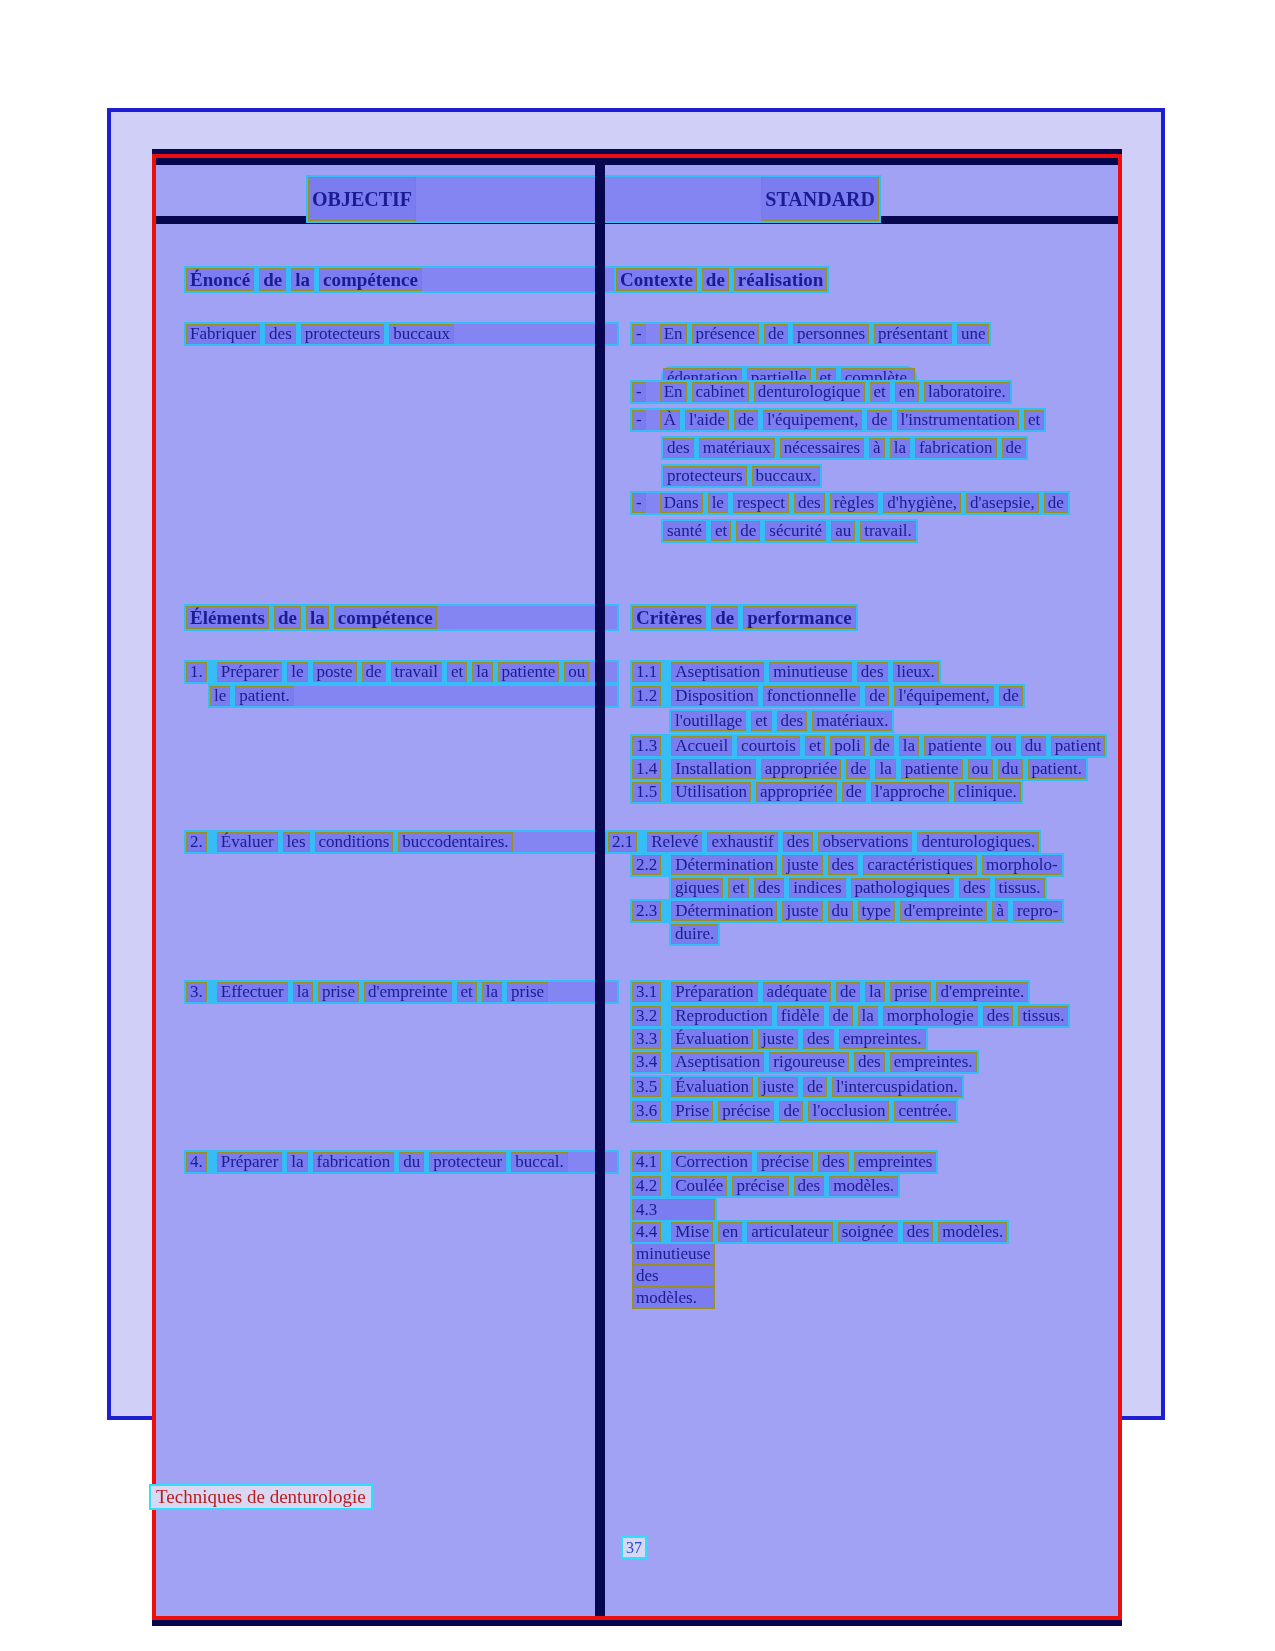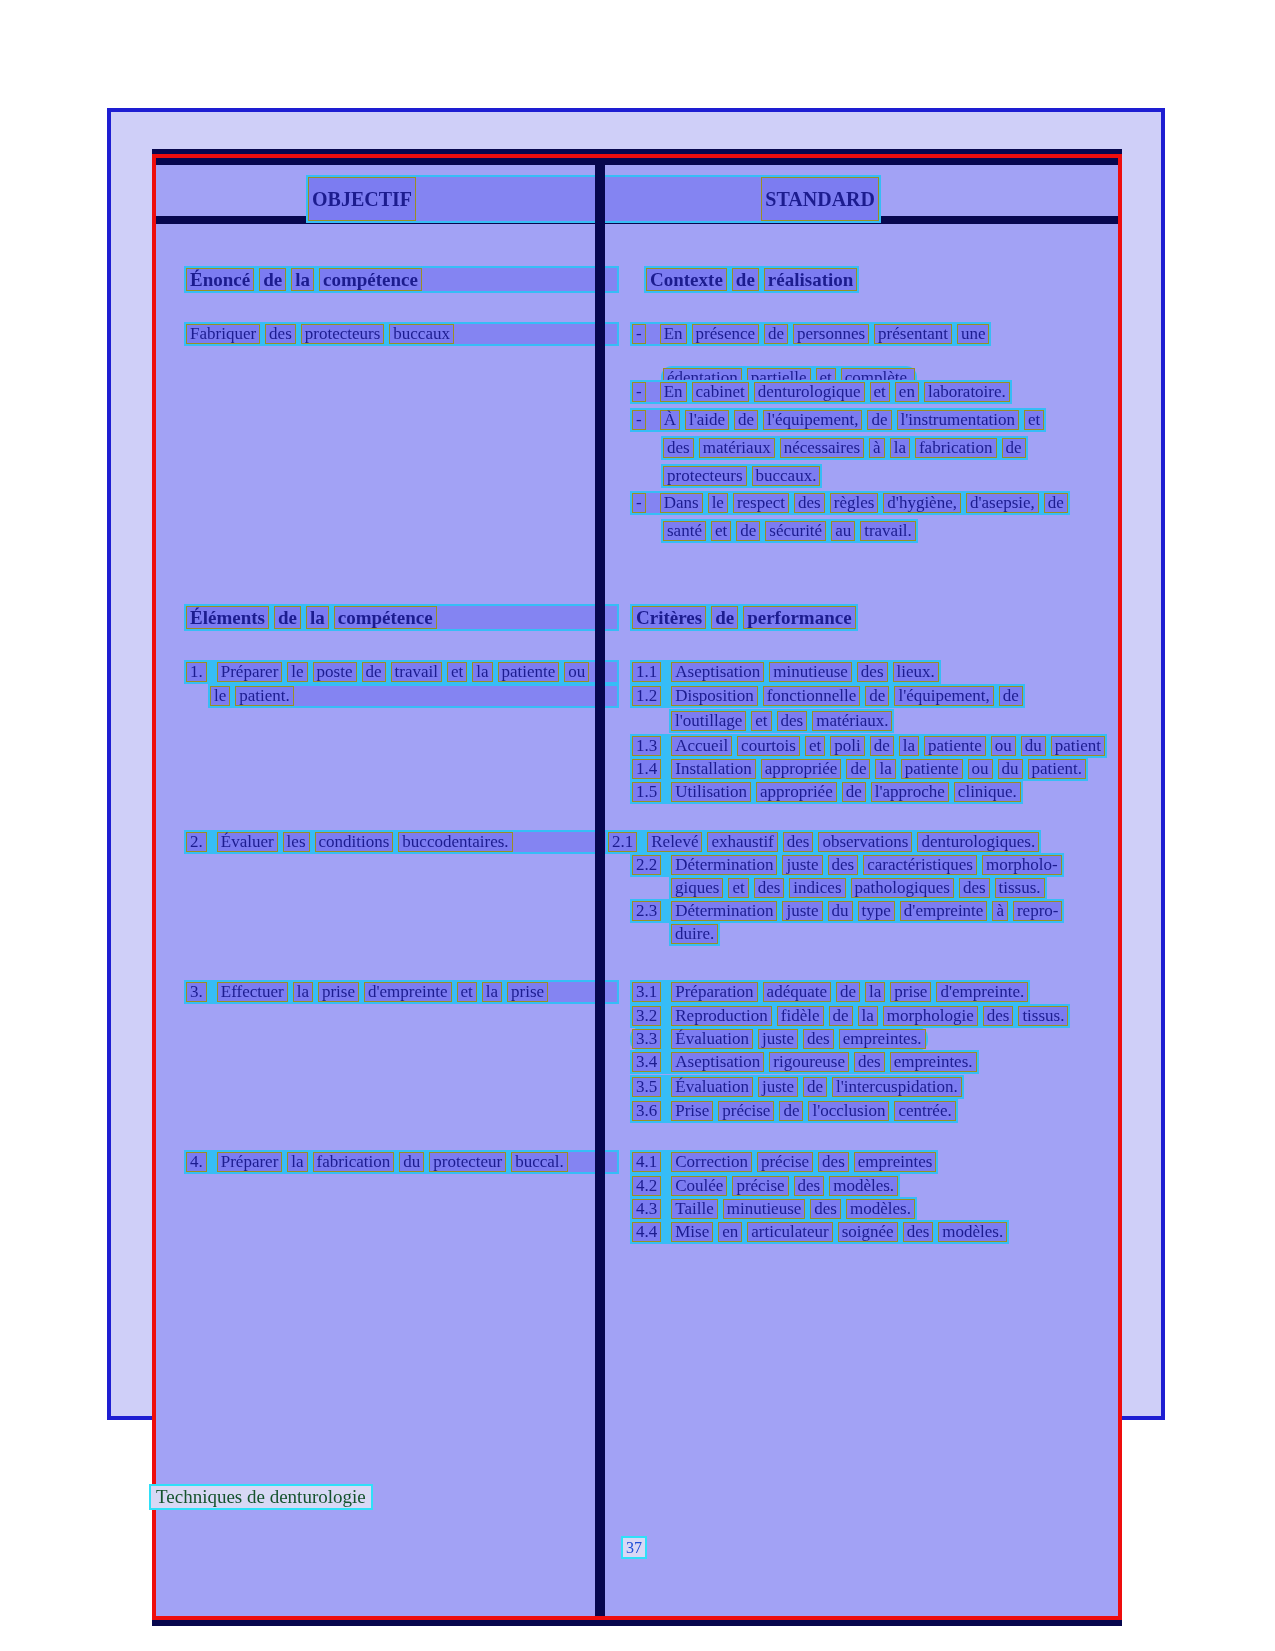--- a/index.html
+++ b/index.html
@@ -34,21 +34,21 @@
   .g.wide{width:10px;}
   .lead{width:14px;background:var(--ext-fill);flex:none;}
   .ext{flex:1;background:var(--ext-fill);min-width:0;}
 
   .line.code{position:absolute;left:6px;top:9px;height:30px;}
   .line.code .w{font-weight:bold;font-size:19px;line-height:24px;}
   .line.hdr{position:absolute;left:150px;top:10px;width:575px;height:48px;}
   .line.hdr .w{font-weight:bold;font-size:20px;line-height:26px;}
 
   .stamp{position:absolute;box-sizing:border-box;border:2px solid #2fe0f8;background:#d8d8f5;
-         color:#14532d;white-space:nowrap;}
+         color:#b91c1c;white-space:nowrap;}
   .footer-box{left:149px;top:1484px;font:19px/22px "Liberation Serif",serif;padding:0 5px;}
   .pagenum-box{left:621px;top:1536px;font:16px/19px "Liberation Serif",serif;padding:0 3px;color:#1d4ed8;}
 </style>
 </head>
 <body>
 
 <div class="page">
   <div class="card">
     <div class="tbl-outer">
       <div class="tbl-red">
@@ -73,21 +73,21 @@
               <div class="line bold" style="top: 42px; left: 4px; width: 435px;">
                 <span class="w">Énoncé</span>
                 <span class="g"></span>
                 <span class="w">de</span>
                 <span class="g"></span>
                 <span class="w">la</span>
                 <span class="g"></span>
                 <span class="w">compétence</span>
                 <span class="ext"></span>
               </div>
-              <div class="line bold" style="top: 42px; left: 464px; justify-content: space-between;">
+              <div class="line bold" style="top: 42px; left: 434px; justify-content: space-between;">
                 <span class="w">Contexte</span>
                 <span class="g"></span>
                 <span class="w">de</span>
                 <span class="g"></span>
                 <span class="w">réalisation</span>
               </div>
               <div class="line" style="top: 98px; left: 4px; width: 435px;">
                 <span class="w">Fabriquer</span>
                 <span class="g"></span>
                 <span class="w">des</span>
@@ -454,21 +454,21 @@
                 <span class="w">de</span>
                 <span class="g"></span>
                 <span class="w">la</span>
                 <span class="g"></span>
                 <span class="w">morphologie</span>
                 <span class="g"></span>
                 <span class="w">des</span>
                 <span class="g"></span>
                 <span class="w">tissus.</span>
               </div>
-              <div class="line" style="top: 803px; left: 450px; border-radius: 10px;">
+              <div class="line" style="top: 803px; left: 450px;">
                 <span class="w">3.3</span>
                 <span class="g wide"></span>
                 <span class="w">Évaluation</span>
                 <span class="g"></span>
                 <span class="w">juste</span>
                 <span class="g"></span>
                 <span class="w">des</span>
                 <span class="g"></span>
                 <span class="w">empreintes.</span>
               </div>
@@ -538,21 +538,21 @@
                 <span class="w">4.2</span>
                 <span class="g wide"></span>
                 <span class="w">Coulée</span>
                 <span class="g"></span>
                 <span class="w">précise</span>
                 <span class="g"></span>
                 <span class="w">des</span>
                 <span class="g"></span>
                 <span class="w">modèles.</span>
               </div>
-              <div class="line" style="top: 973px; left: 450px;">
+              <div class="line" style="top: 973px; left: 450px; flex-direction: column;">
                 <span class="w">4.3</span>
                 <span class="g wide"></span>
                 <span class="w">Taille</span>
                 <span class="g"></span>
                 <span class="w">minutieuse</span>
                 <span class="g"></span>
                 <span class="w">des</span>
                 <span class="g"></span>
                 <span class="w">modèles.</span>
               </div>

